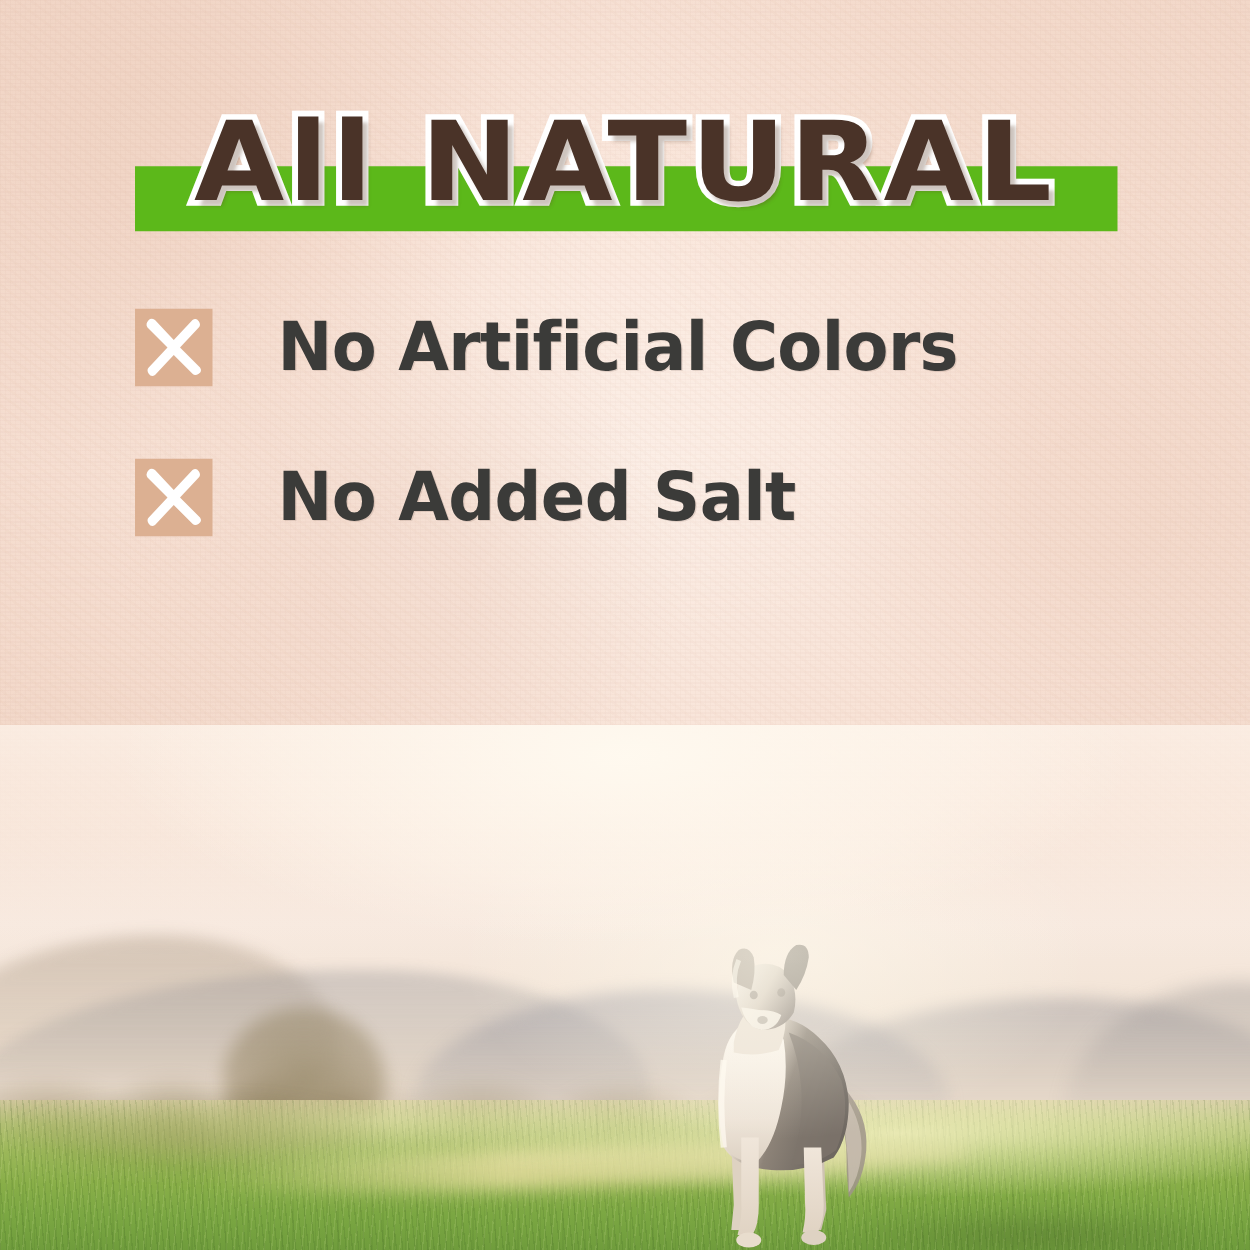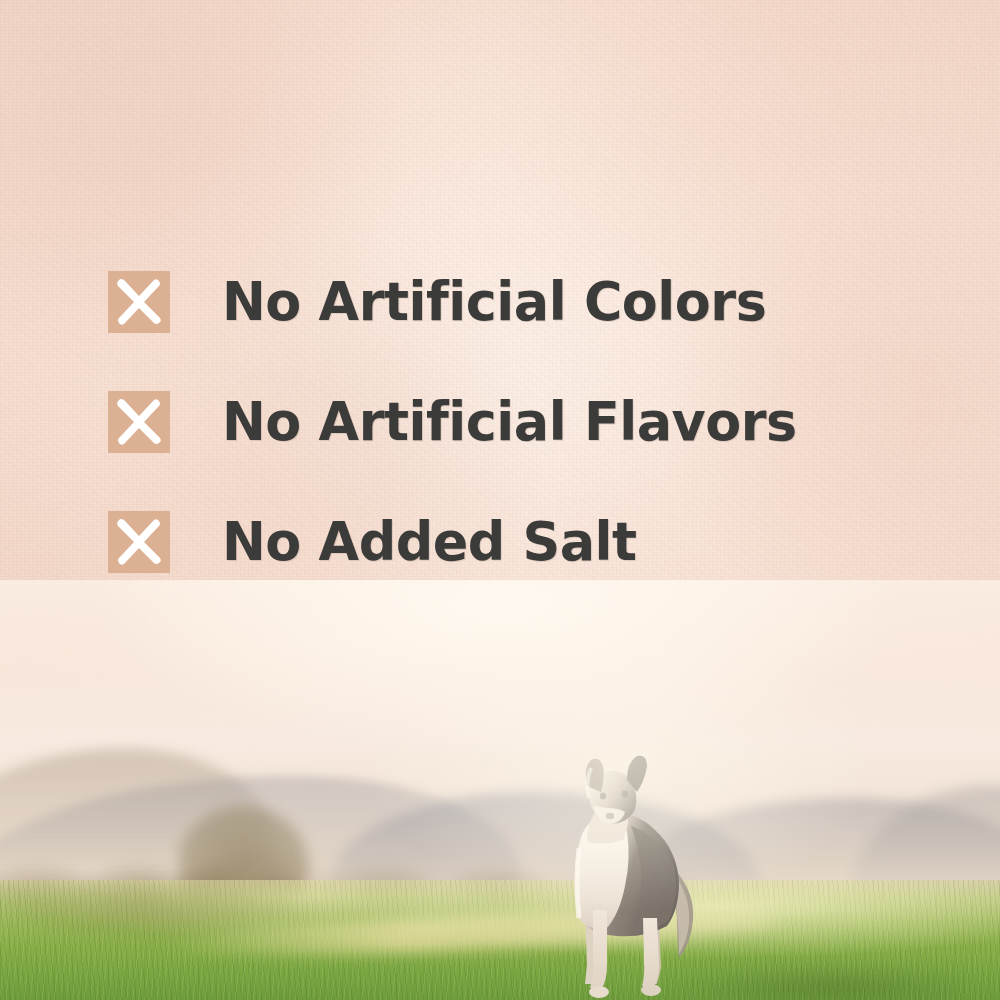--- a/index.html
+++ b/index.html
@@ -79,21 +79,21 @@
     paint-order: stroke fill;
     text-shadow: 4px 5px 3px rgba(90,60,40,.30);
     white-space: nowrap;
     transform: scaleX(1.06);
   }
 
   
   .list {
     position: absolute;
     left: 108px;
-    top: 264px;
+    top: 240px;
     width: 820px;
     text-align: right;
   }
   .row {
     display: flex;
     align-items: center;
     height: 76px;
     margin-bottom: 44px;
   }
   .row:last-child { margin-bottom: 0; }
@@ -320,40 +320,36 @@
 </style>
 </head>
 <body>
 
 <div id="canvas">
 
   <div class="bg-base"></div>
   <div class="bg-mottle"></div>
   <div class="bg-grain"></div>
 
+  <div class="headline-wrap">
+    <div class="green-bar"></div>
+    <div class="headline">All NATURAL</div>
+  </div>
 
   <div class="list">
 
     <div class="row">
       <div class="xbox">
         <svg viewBox="0 0 62 62" aria-hidden="true">
           <path d="M11 9 Q13 7 16 9 L31 25 L46 9 Q49 7 51 10 Q53 13 51 15 L36 31 L52 47 Q54 50 51 52 Q48 54 46 52 L31 37 L16 53 Q13 55 11 52 Q9 49 11 47 L26 31 L10 15 Q8 12 11 9 Z" fill="#ffffff"></path>
         </svg>
       </div>
       <div class="row-label">No Artificial Colors</div>
     </div>
 
-    <div class="row">
-      <div class="xbox">
-        <svg viewBox="0 0 62 62" aria-hidden="true">
-          <path d="M11 9 Q13 7 16 9 L31 25 L46 9 Q49 7 51 10 Q53 13 51 15 L36 31 L52 47 Q54 50 51 52 Q48 54 46 52 L31 37 L16 53 Q13 55 11 52 Q9 49 11 47 L26 31 L10 15 Q8 12 11 9 Z" fill="#ffffff"></path>
-        </svg>
-      </div>
-      <div class="row-label">No Artificial Flavors</div>
-    </div>
 
 
     <div class="row">
       <div class="xbox">
         <svg viewBox="0 0 62 62" aria-hidden="true">
           <path d="M11 9 Q13 7 16 9 L31 25 L46 9 Q49 7 51 10 Q53 13 51 15 L36 31 L52 47 Q54 50 51 52 Q48 54 46 52 L31 37 L16 53 Q13 55 11 52 Q9 49 11 47 L26 31 L10 15 Q8 12 11 9 Z" fill="#ffffff"></path>
         </svg>
       </div>
       <div class="row-label">No Added Salt</div>
     </div>

